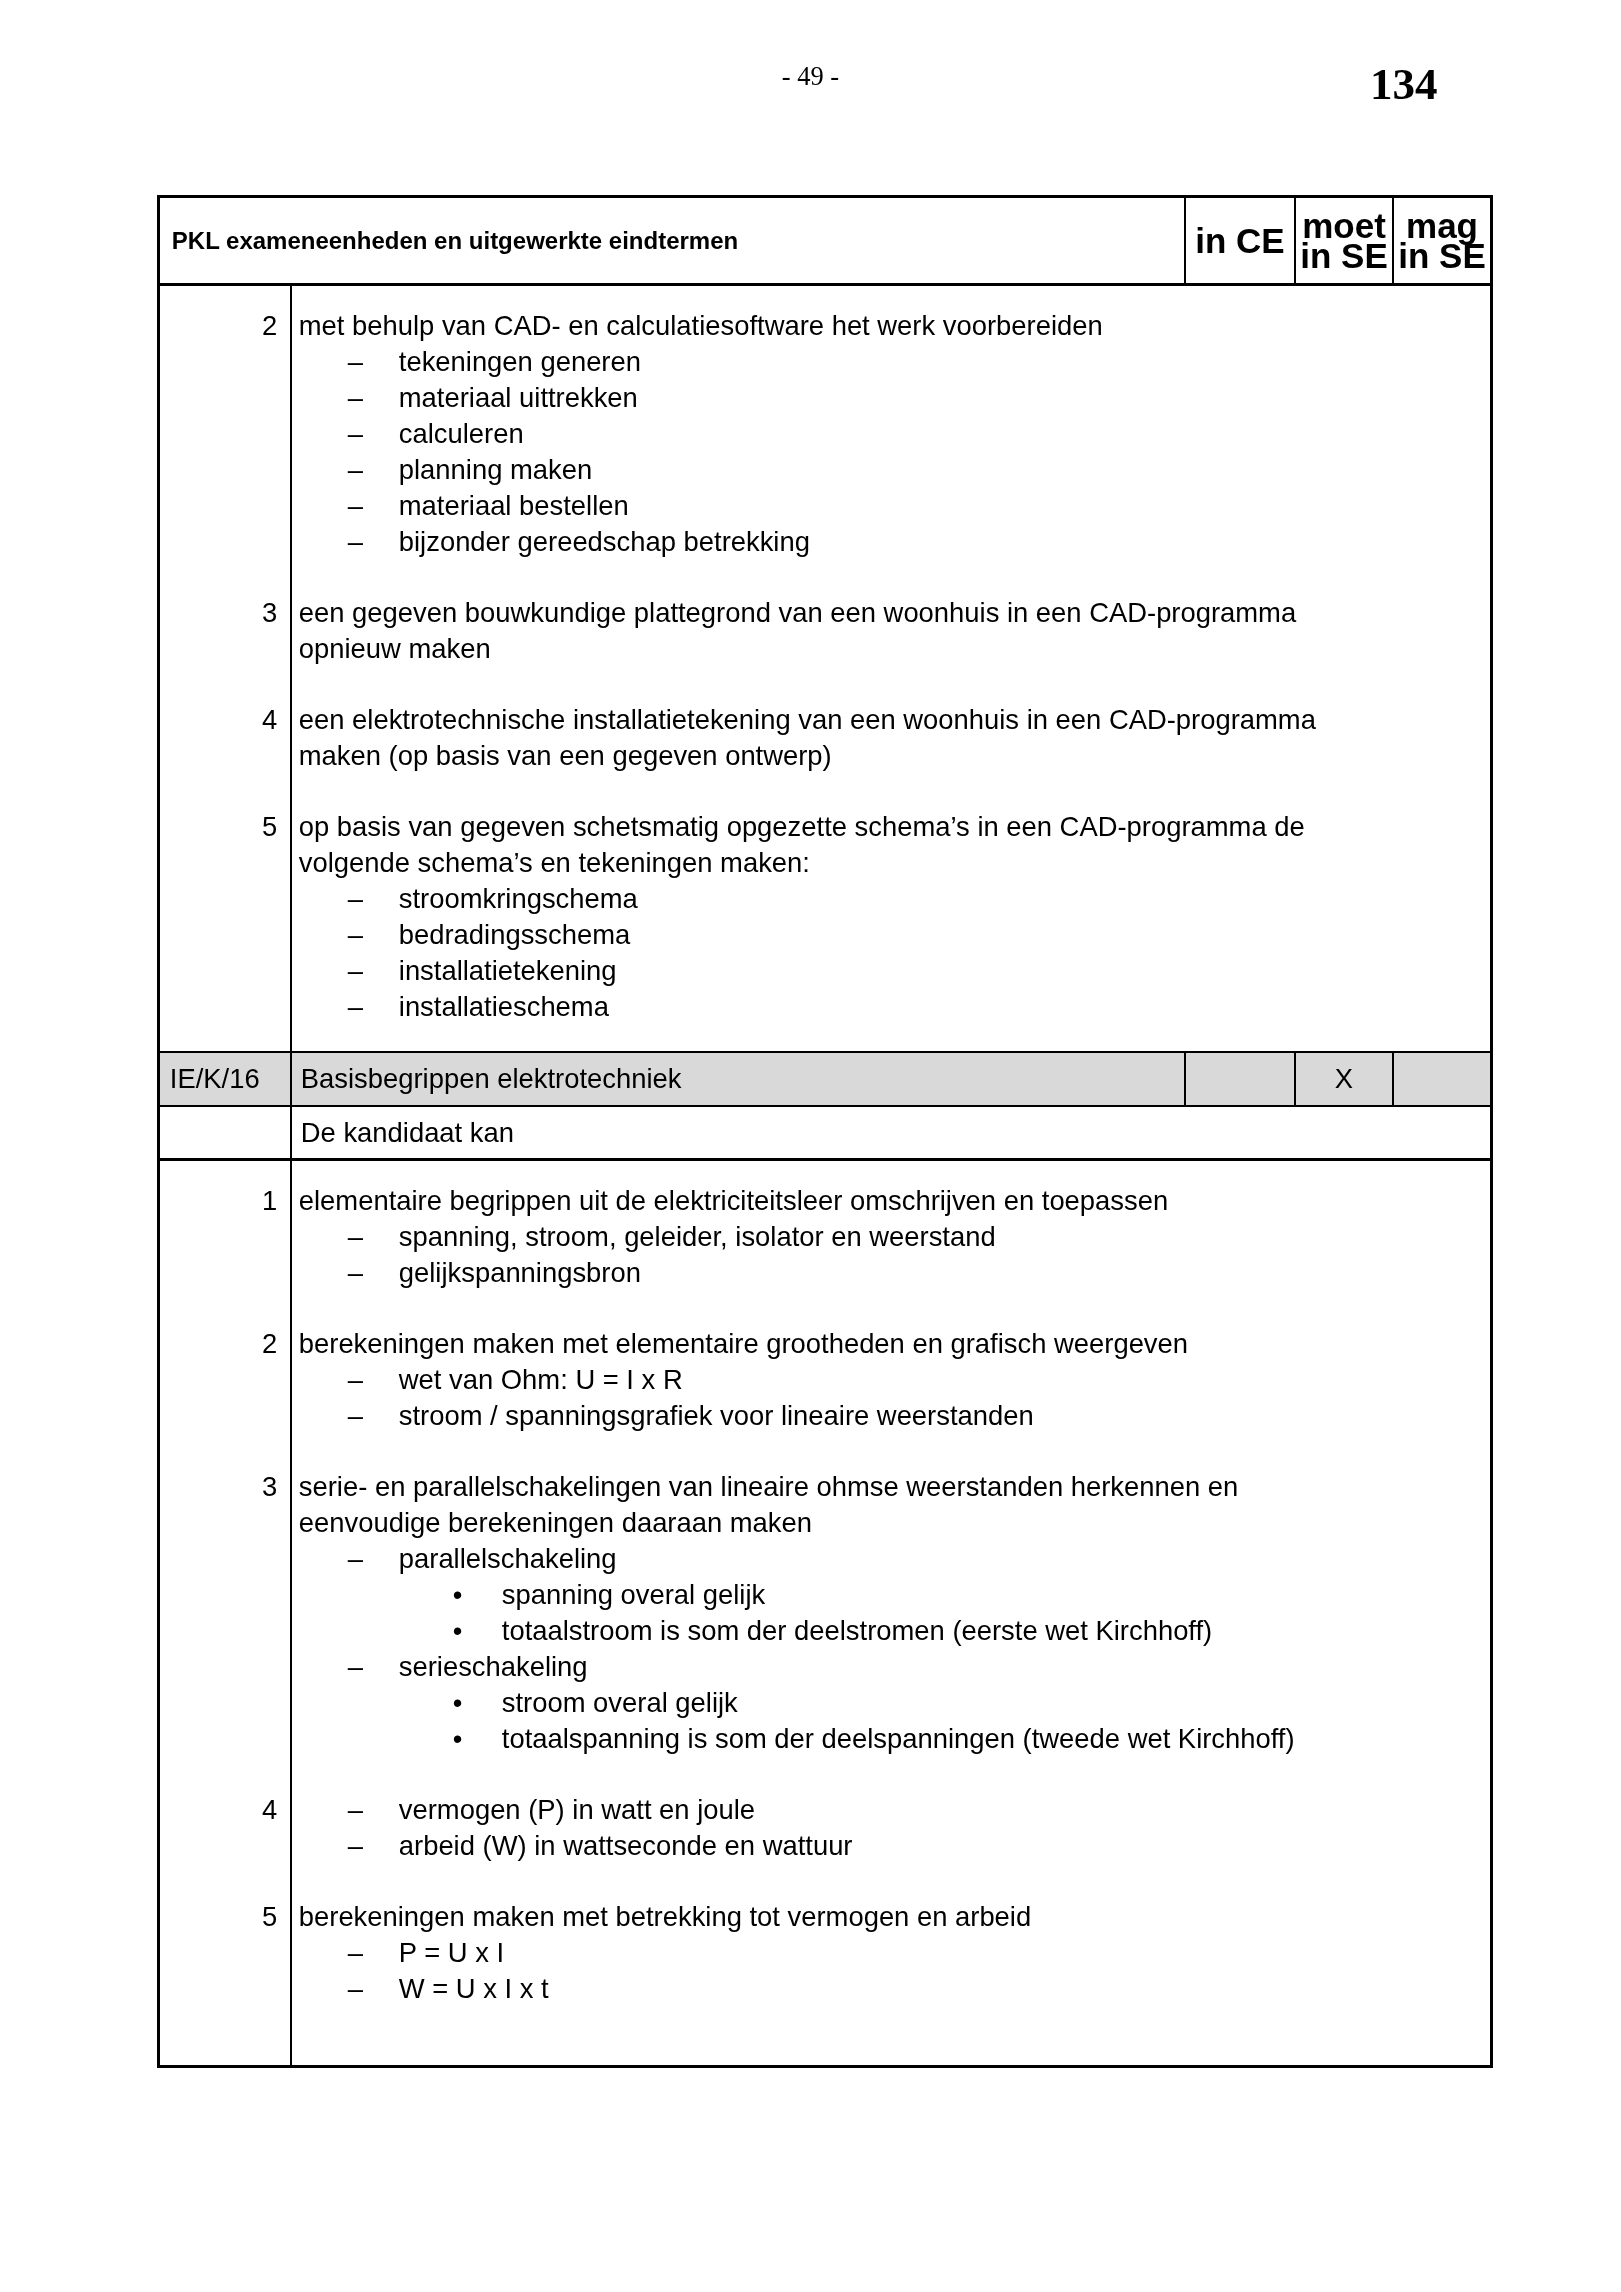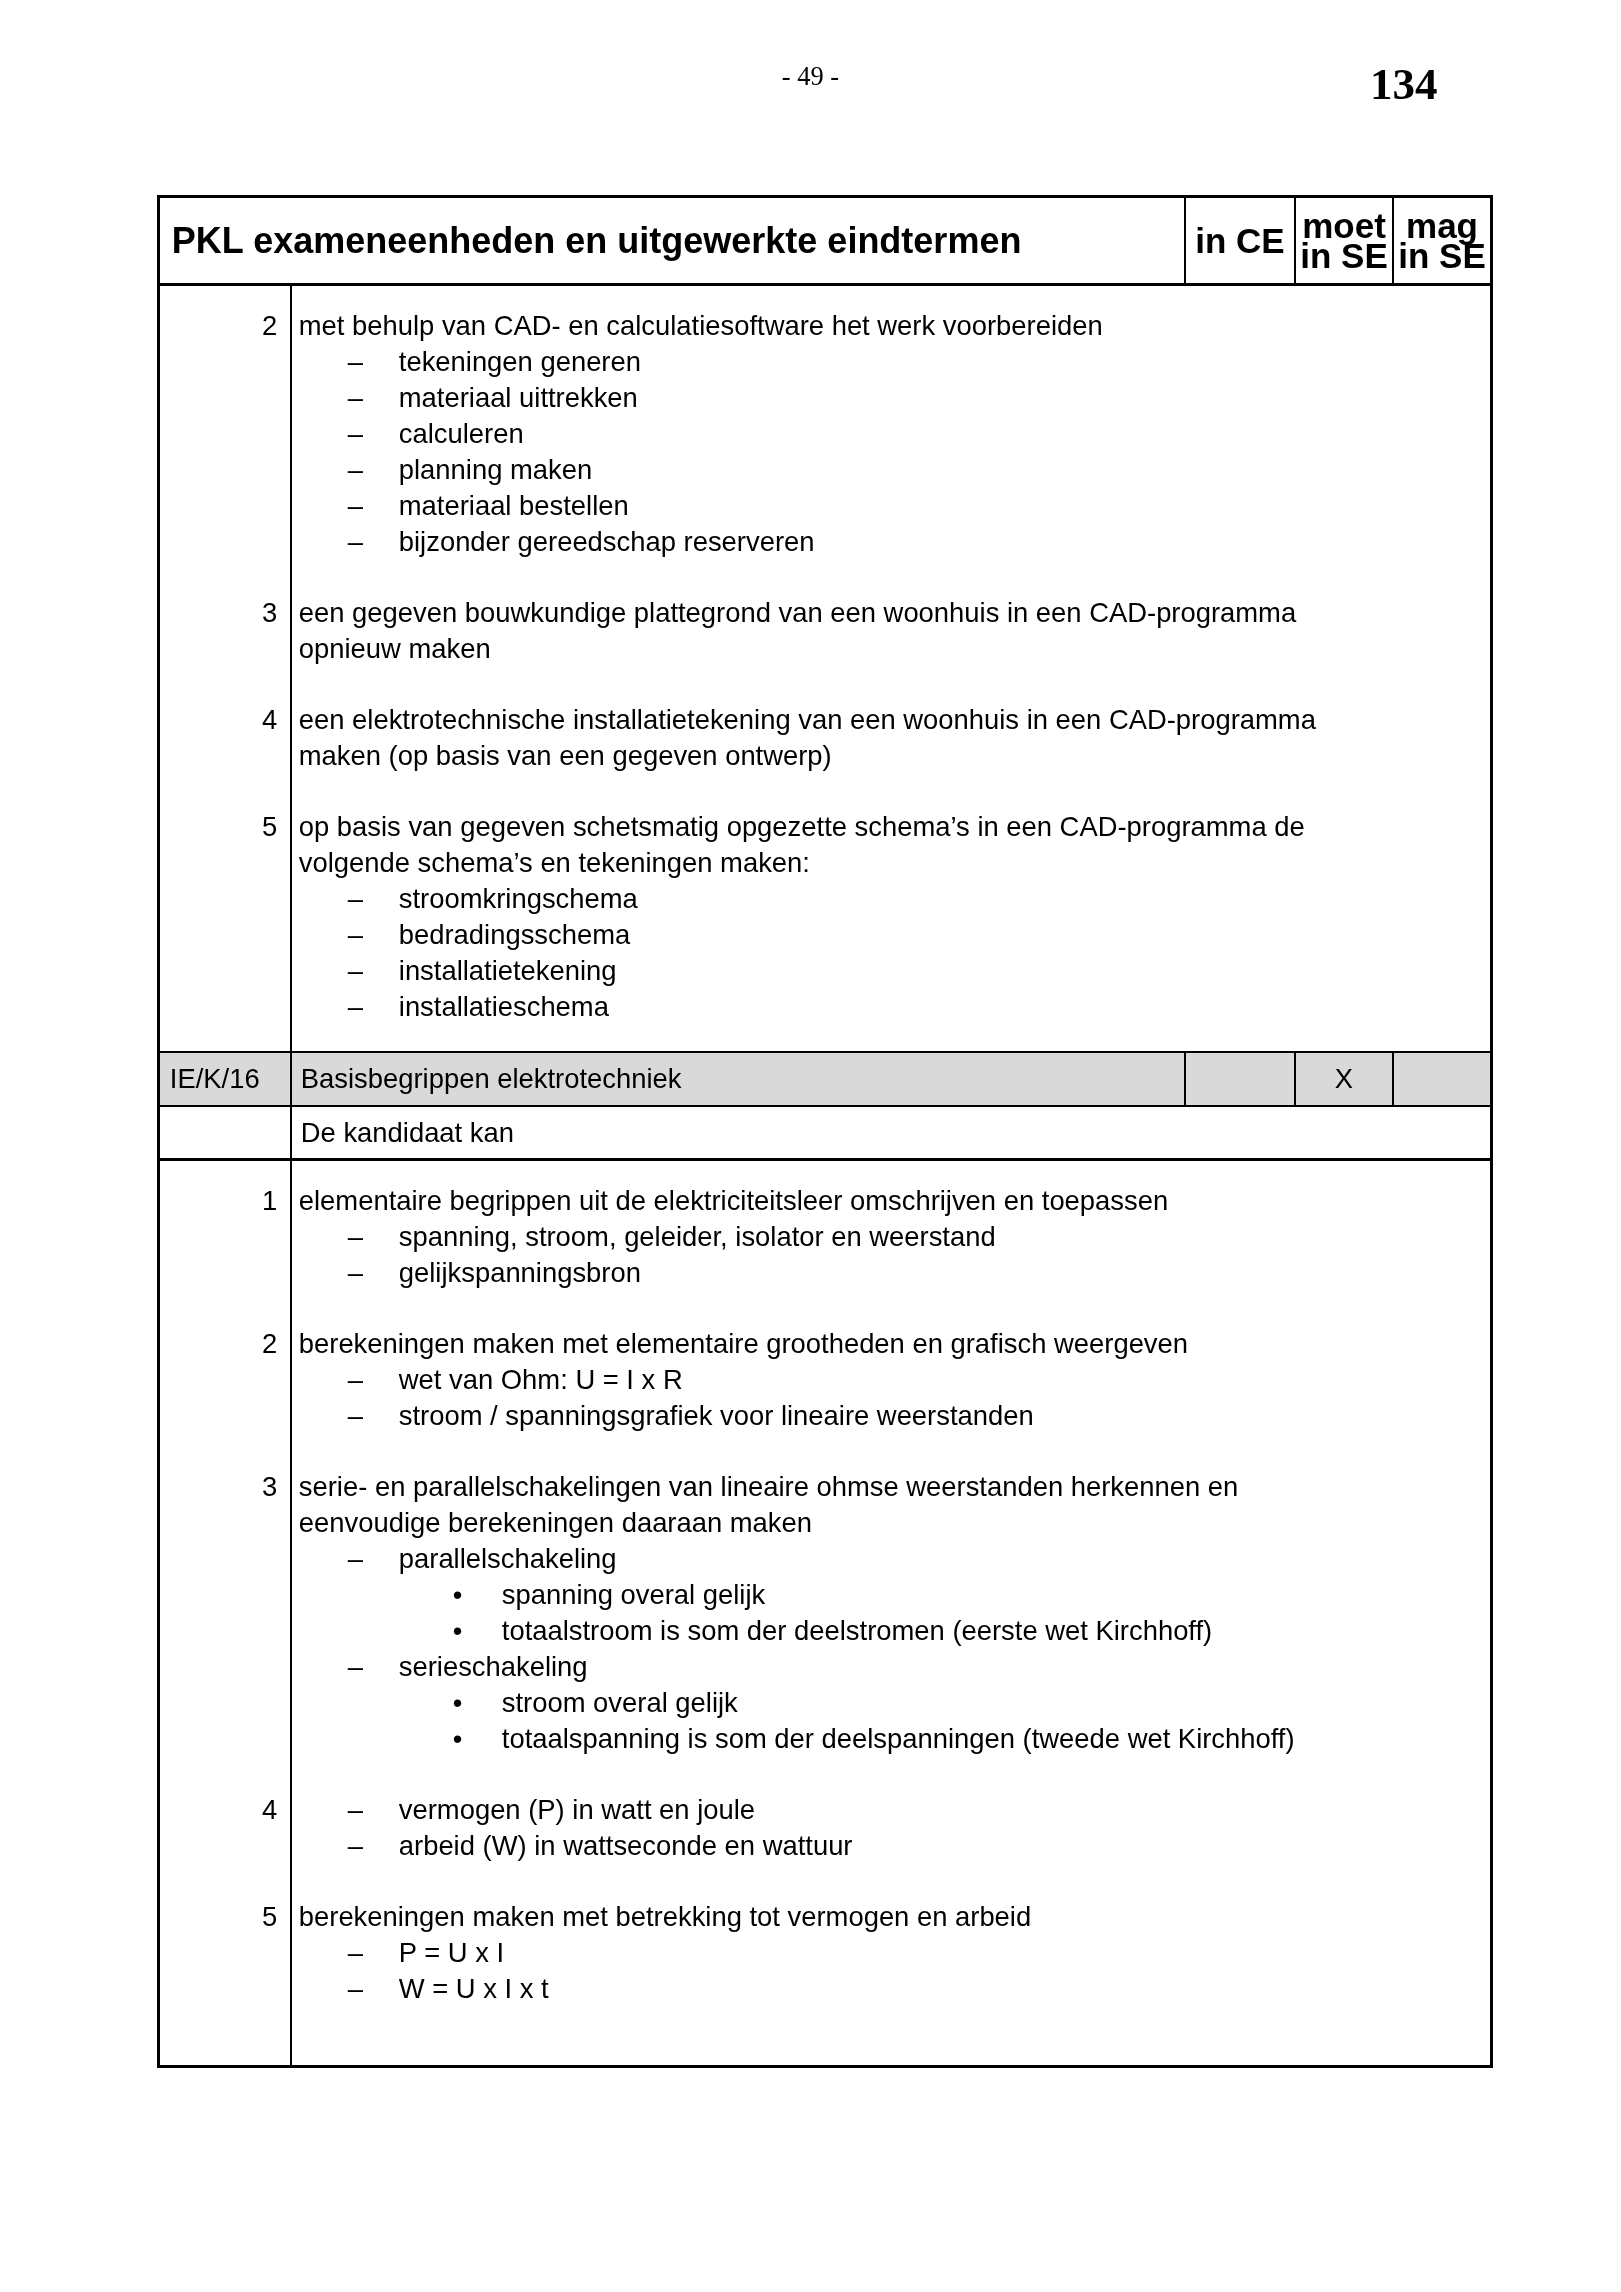--- a/index.html
+++ b/index.html
@@ -11,21 +11,21 @@
   .doc-num{position:absolute;top:58px;left:1370px;
            font-family:"Liberation Serif",serif;font-weight:700;font-size:45px;}
 
   .exam-table{position:absolute;left:157px;top:195px;width:1336px;height:1873px;
               box-sizing:border-box;border:3.9px solid #000;
               display:flex;flex-direction:column;}
 
   
   .thead{flex:none;height:88px;display:flex;border-bottom:3.9px solid #000;box-sizing:border-box;}
   .th-title{flex:1;display:flex;align-items:center;padding-left:11.8px;
-            font-weight:700;font-size:36px;}
+            font-weight:700;font-size:24px;}
   .th-c{display:flex;align-items:center;justify-content:center;text-align:center;
         font-weight:700;font-size:35px;line-height:30px;border-left:2.9px solid #000;
         white-space:pre-line;box-sizing:border-box;}
   .th-ce{width:110px;}  .th-moet{width:98px;}  .th-mag{width:98px;}
 
   
   .body-row{position:relative;box-sizing:border-box;}
   .s1{flex:none;height:767px;border-bottom:2.9px solid #000;}
   .s2{flex:1;}
   .vline{position:absolute;left:130px;top:0;bottom:0;width:2px;background:#000;}
@@ -100,21 +100,21 @@
               <div class="bullet b1">
                 <span class="marker">–</span>
                 <span class="btext">planning maken</span>
               </div>
               <div class="bullet b1">
                 <span class="marker">–</span>
                 <span class="btext">materiaal bestellen</span>
               </div>
               <div class="bullet b1">
                 <span class="marker">–</span>
-                <span class="btext">bijzonder gereedschap reserveren</span>
+                <span class="btext">bijzonder gereedschap betrekking</span>
               </div>
             </div>
           </div>
           <div class="item">
             <div class="item-num">3</div>
             <div class="item-body">
               <div class="item-text">een gegeven bouwkundige plattegrond van een woonhuis in een CAD-programma
 opnieuw maken</div>
             </div>
           </div>

